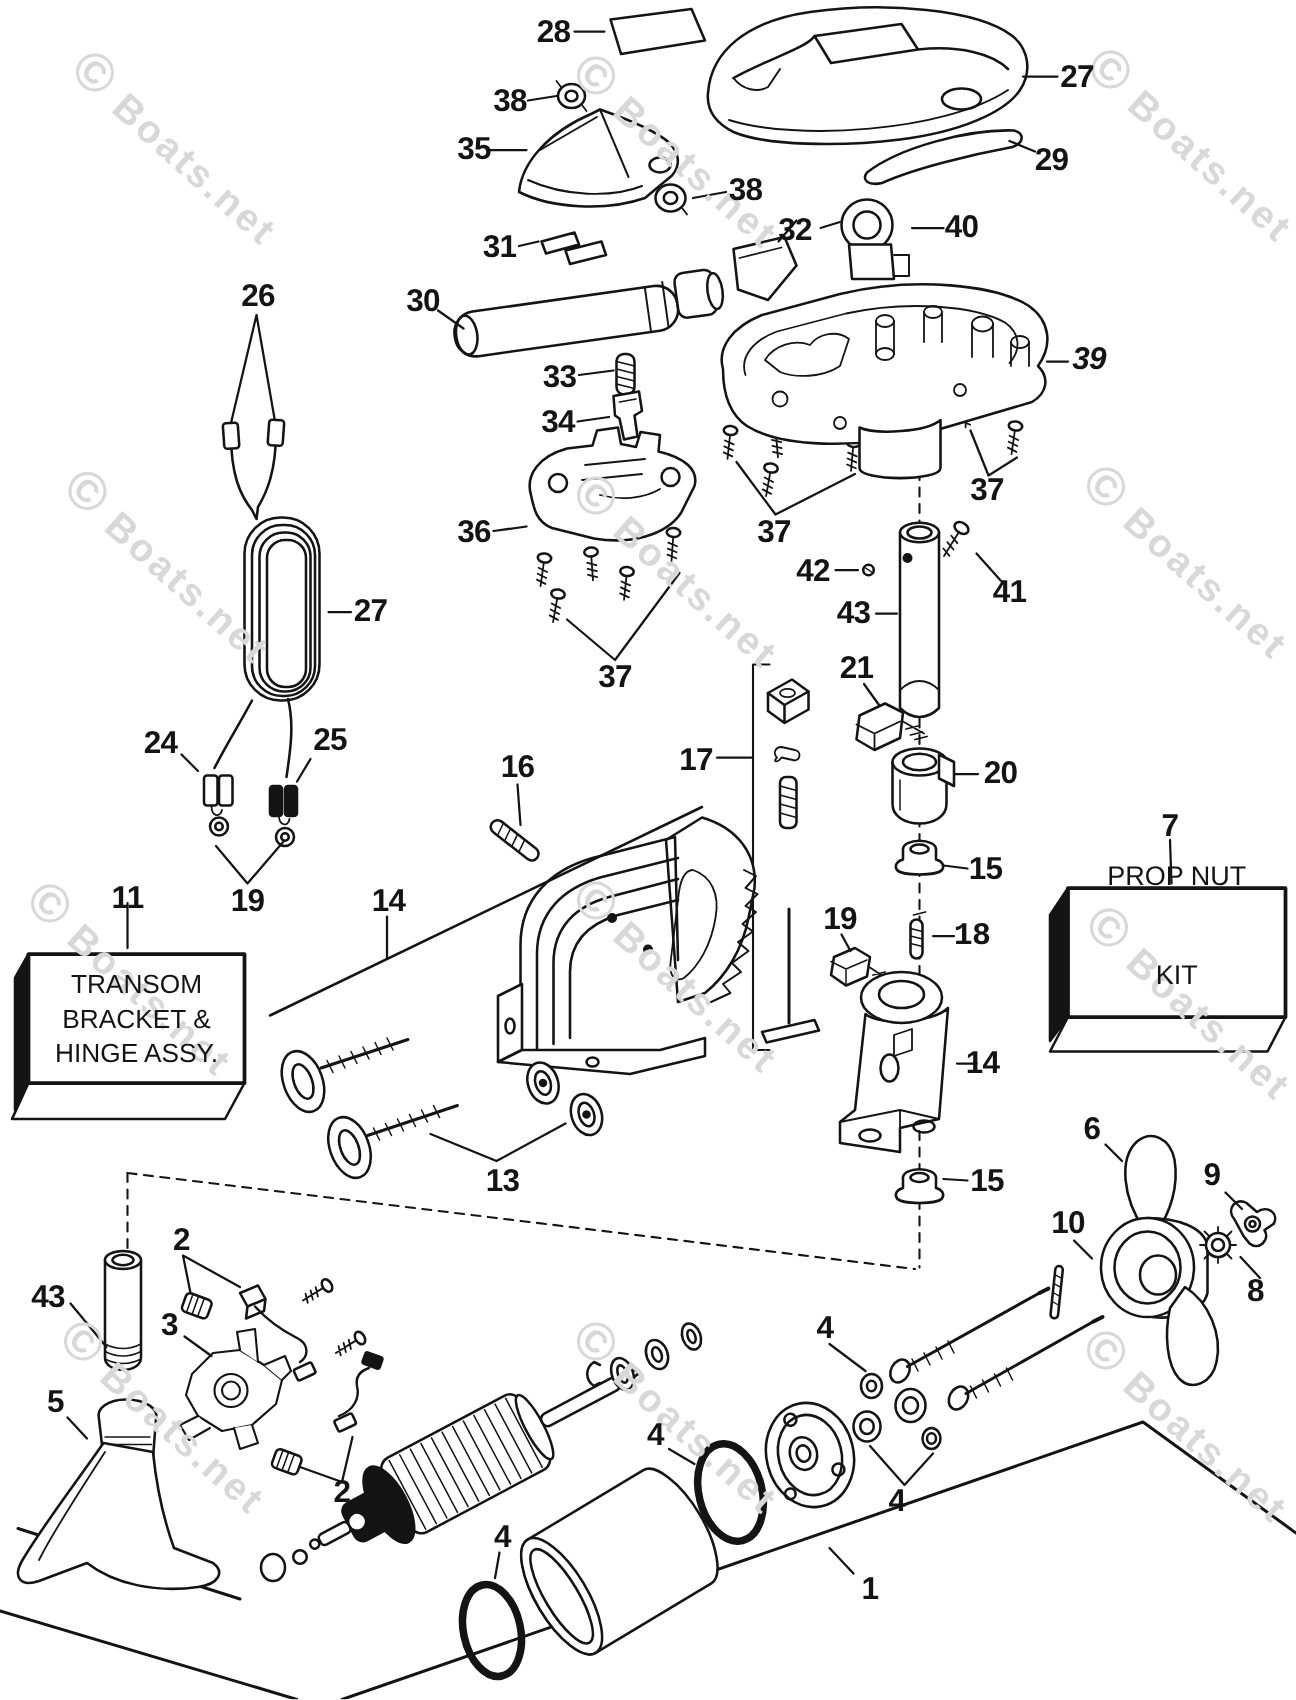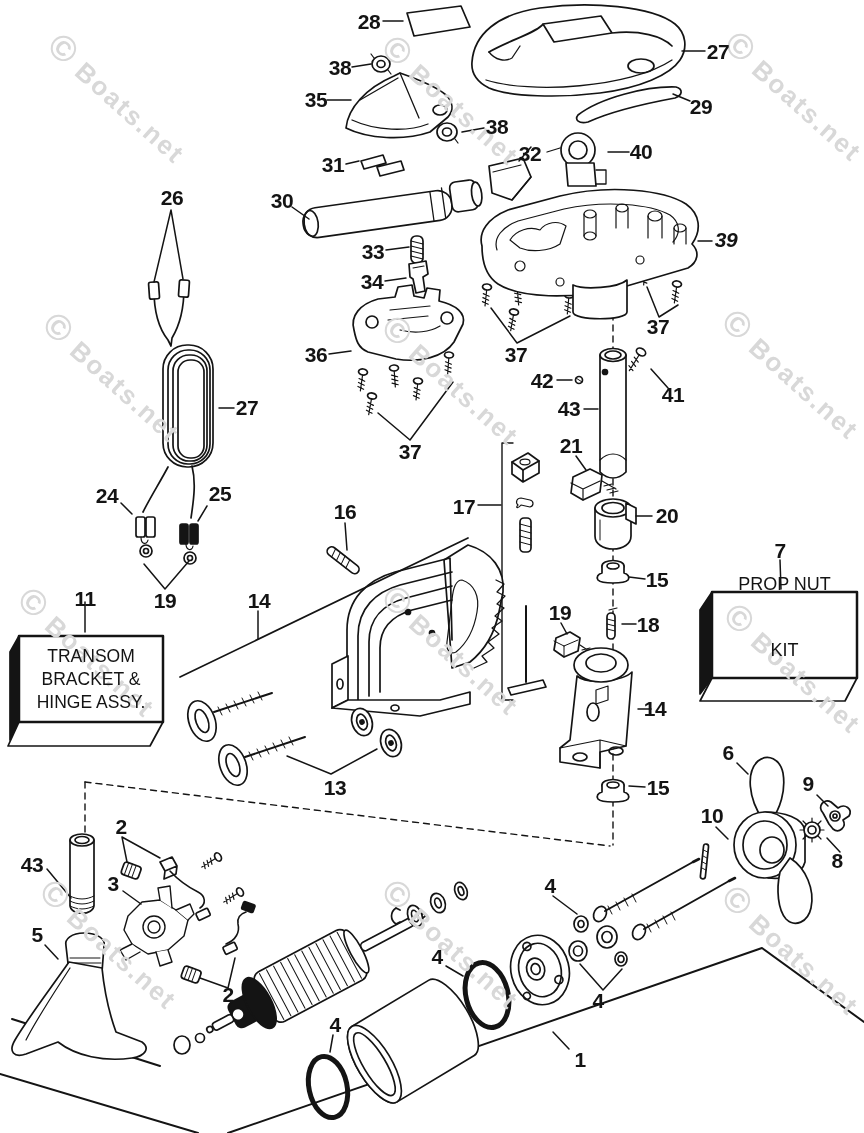--- a/index.html
+++ b/index.html
@@ -521,21 +521,21 @@
       <div class="co" style="left: 107px; top: 496px;">24</div>
       <div class="co" style="left: 464px; top: 507px;">17</div>
       <div class="co" style="left: 345px; top: 512px;">16</div>
       <div class="co" style="left: 667px; top: 516px;">20</div>
       <div class="co" style="left: 780px; top: 551px;">7</div>
       <div class="co" style="left: 657px; top: 580px;">15</div>
       <div class="co" style="left: 85px; top: 599px;">11</div>
       <div class="co" style="left: 165px; top: 601px;">19</div>
       <div class="co" style="left: 259px; top: 601px;">14</div>
       <div class="co" style="left: 560px; top: 613px;">19</div>
-      <div class="co" style="left: 648px; top: 625px;">18</div>
+      <div class="co" style="left: 648px; top: 625px; font-family: Liberation Mono, monospace;">18</div>
       <div class="co" style="left: 655px; top: 709px;">14</div>
       <div class="co" style="left: 728px; top: 753px;">6</div>
       <div class="co" style="left: 808px; top: 784px;">9</div>
       <div class="co" style="left: 658px; top: 788px;">15</div>
       <div class="co" style="left: 335px; top: 788px;">13</div>
       <div class="co" style="left: 712px; top: 816px;">10</div>
       <div class="co" style="left: 121px; top: 827px;">2</div>
       <div class="co" style="left: 837px; top: 861px;">8</div>
       <div class="co" style="left: 32px; top: 865px;">43</div>
       <div class="co" style="left: 113px; top: 884px;">3</div>

